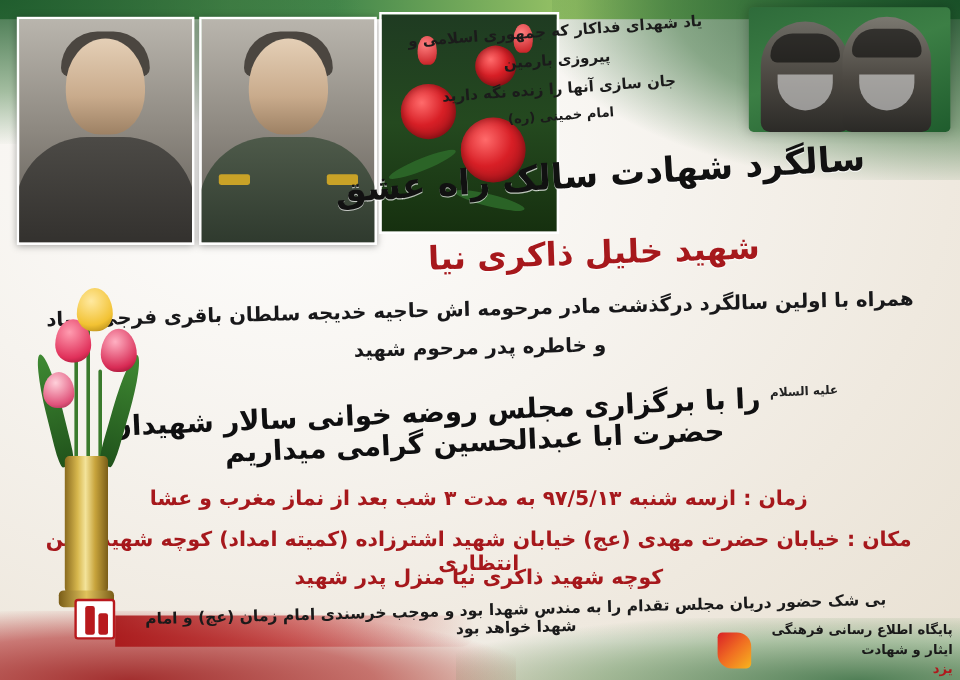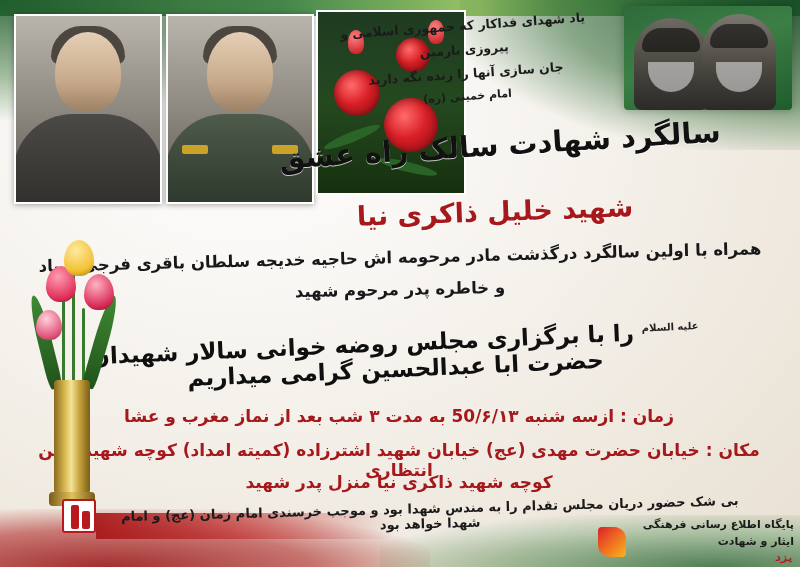--- a/index.html
+++ b/index.html
@@ -361,21 +361,21 @@
     background: linear-gradient(135deg,#d92027 0%, #f06d22 50%, #f7b51f 100%);
     border-radius: 4px 12px 4px 12px;
   }
   .logo-right .org {
     font-size: 11px;
     font-weight: bold;
     color: #1a1a1a;
     line-height: 1.5;
     text-align: right;
   }
-  .logo-right .org .l2 { color:#b0191d;font-family:Liberation Mono, monospace; }
+  .logo-right .org .l2 { color:#b0191d; }
 
   .ribbon {
     position: absolute;
     left: 96px; bottom: 28px;
     width: 300px; height: 26px;
     background: linear-gradient(90deg, rgba(168,20,22,.9), rgba(190,35,35,.55), rgba(255,255,255,0));
     border-radius: 0 14px 14px 0;
   }
 </style>
 </head>
@@ -433,21 +433,21 @@
   <div class="headline2">شهید خلیل ذاکری نیا</div>
 
   <div class="line-sub a">همراه با اولین سالگرد درگذشت مادر مرحومه اش حاجیه خدیجه سلطان باقری فرجی  و یاد</div>
   <div class="line-sub b">و خاطره پدر مرحوم شهید</div>
 
   <div class="invite">
     <span class="sup">علیه السلام</span>
     <span>را با برگزاری مجلس روضه خوانی سالار شهیدان حضرت ابا عبدالحسین گرامی میداریم</span>
   </div>
 
-  <div class="detail d1">زمان : ازسه شنبه 50/۶/۱۳ به مدت ۳ شب بعد از نماز مغرب و عشا</div>
+  <div class="detail d1">زمان : ازسه شنبه ۹۷/5/۱۳ به مدت ۳ شب بعد از نماز مغرب و عشا</div>
   <div class="detail d2">مکان : خیابان حضرت مهدی (عج) خیابان شهید اشترزاده (کمیته امداد) کوچه شهیدحسن انتظاری</div>
   <div class="detail d3">کوچه شهید ذاکری نیا منزل پدر شهید</div>
 
   <div class="vase-wrap">
     <div class="stem s1"></div>
     <div class="stem s2"></div>
     <div class="stem s3"></div>
     <div class="bigleaf g1"></div>
     <div class="bigleaf g2"></div>
     <div class="tulip t1"></div>

